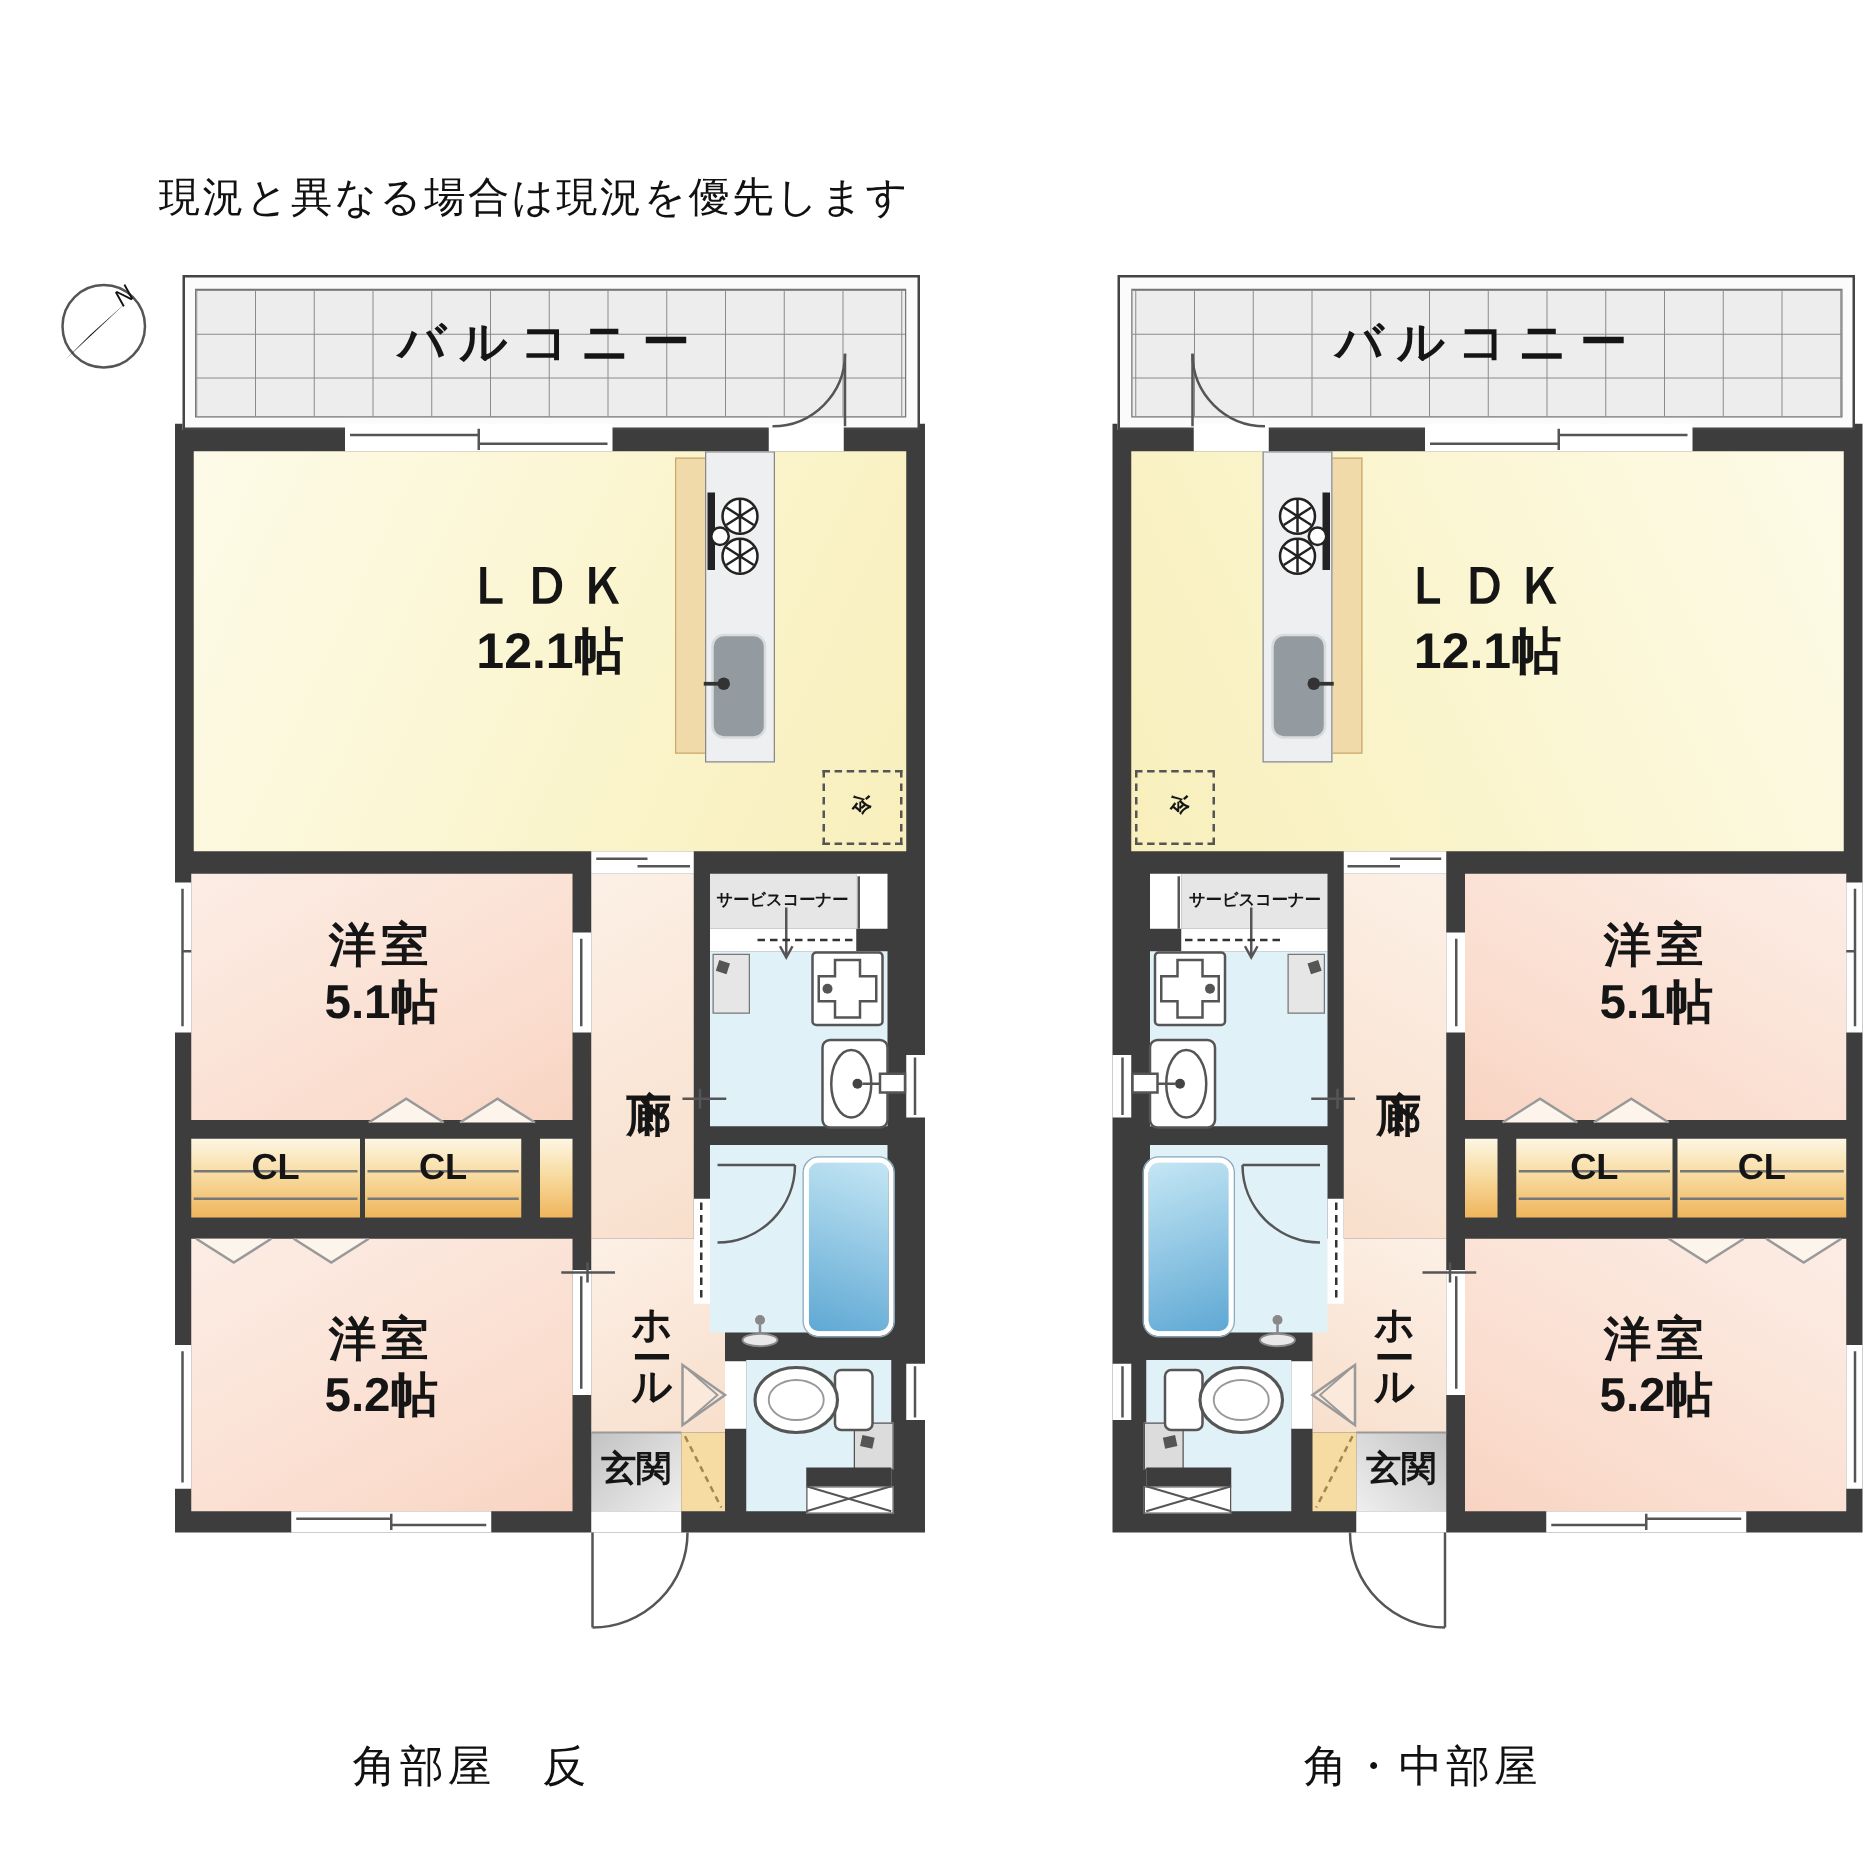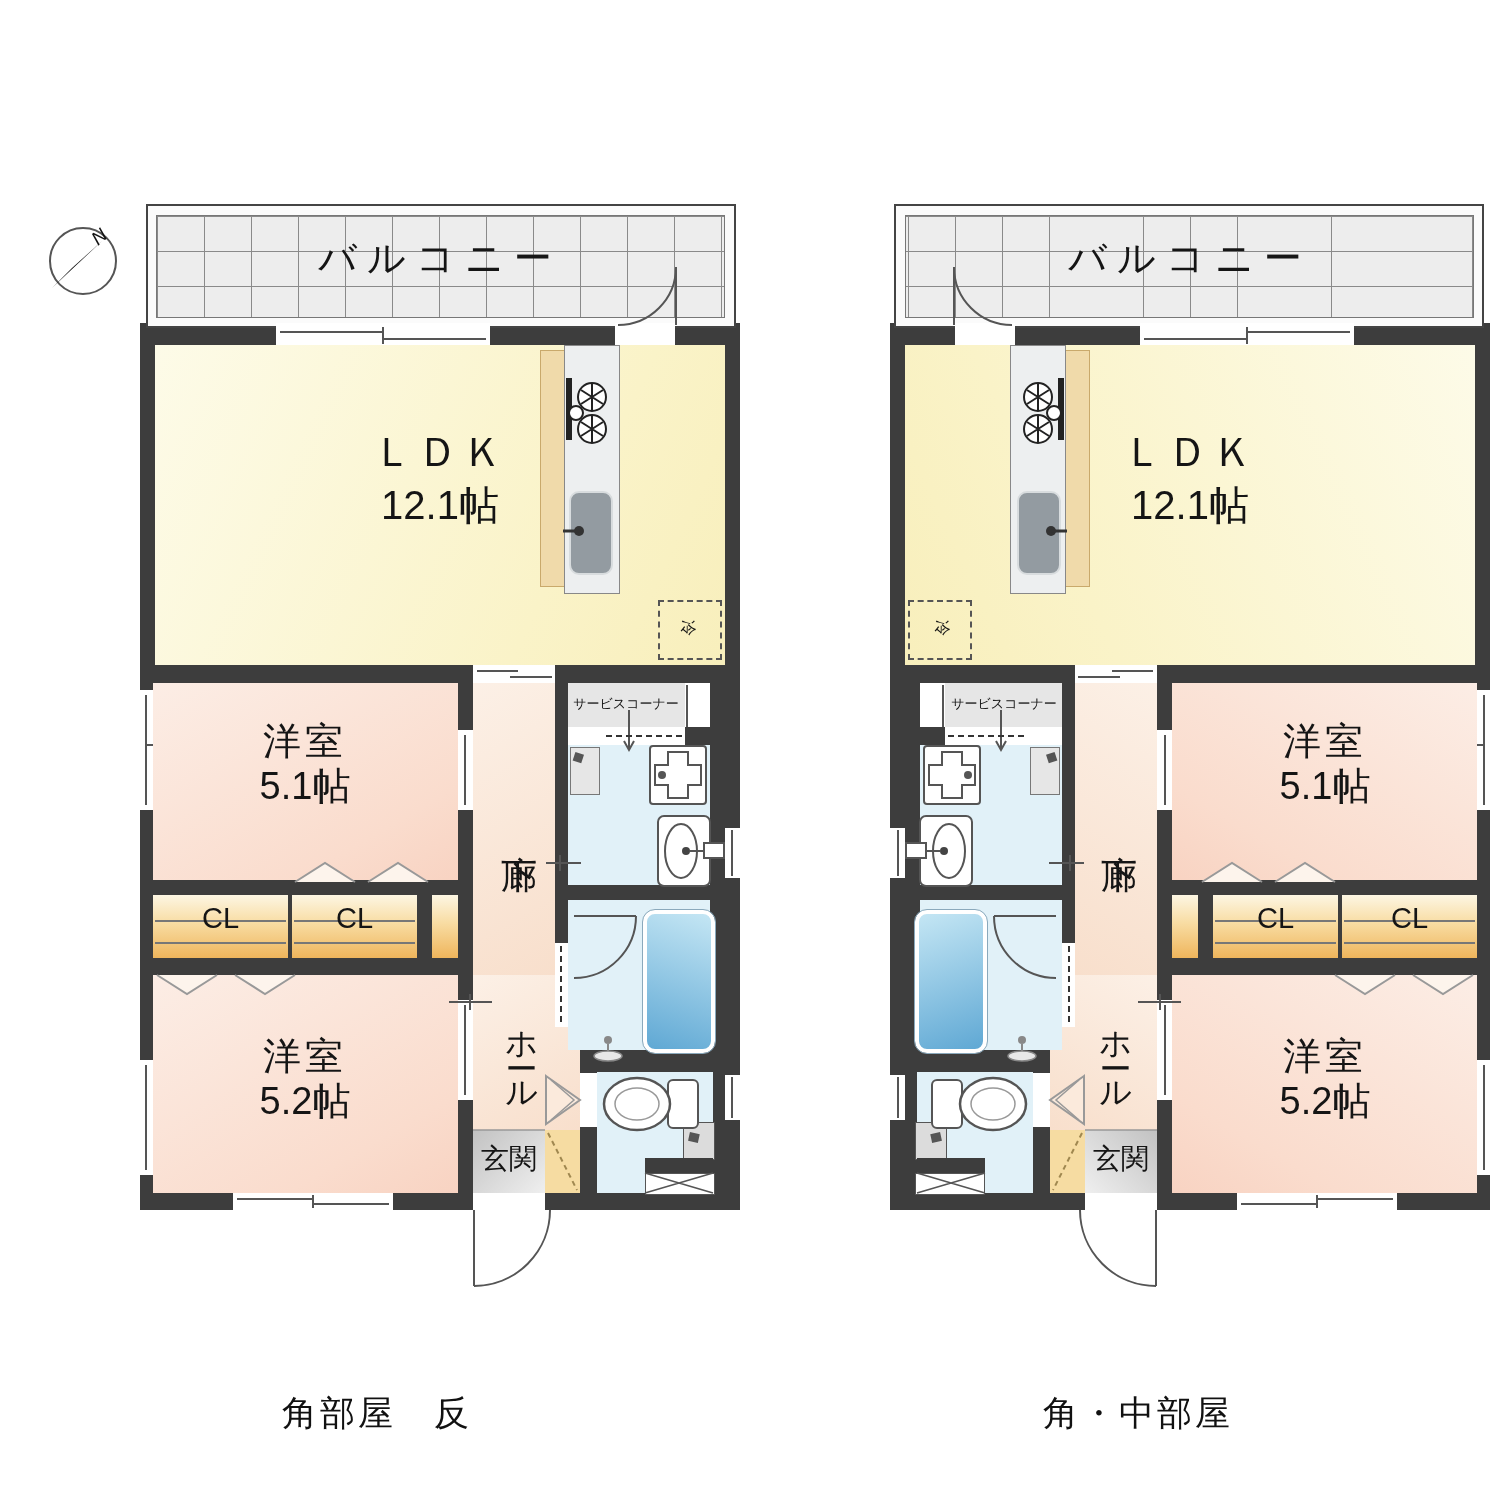--- a/index.html
+++ b/index.html
@@ -1,19 +1,19 @@
 <!DOCTYPE html>
 <html><head>
 <meta charset="utf-8">
 <style>
   html,body{margin:0;padding:0;background:#fff;}
   #stage{position:relative;width:1500px;height:1500px;background:#fff;overflow:hidden;
          font-family:"Liberation Sans",sans-serif;color:#111;}
   .a{position:absolute;}
-  .plan{position:absolute;top:200px;width:600px;height:1010px;}
+  .plan{position:absolute;top:216px;width:600px;height:1010px;font-weight:bold;}
   .mirrored{transform:scaleX(-1);}
   .lbl{position:absolute;color:#151515;text-align:center;line-height:1.08;white-space:nowrap;z-index:7;}
   .mirrored .lbl{transform:scaleX(-1);}
   .v{writing-mode:vertical-rl;letter-spacing:7px;}
   .rot{transform:rotate(90deg);}
   .mirrored .rot{transform:scaleX(-1) rotate(90deg);}
   .room{position:absolute;z-index:2;}
   .white{position:absolute;background:#fff;z-index:3;}
   .struct{position:absolute;background:#3D3D3D;z-index:1;}
   .ov{position:absolute;left:0;top:0;z-index:5;overflow:visible;pointer-events:none;}
@@ -28,20 +28,21 @@
   .halfill{background:linear-gradient(150deg,#FCF0E6 0%,#F8DFCC 100%);}
   .blufill{background:#E1F1F8;}
   .clfill{background:linear-gradient(180deg,#FDF6E3 0%,#F8DCA2 45%,#EFB55C 100%);}
   .genfill{background:linear-gradient(135deg,#C2C2C2 0%,#EFEFEF 100%);}
 </style>
 </head>
 <body>
 
 <div id="stage">
 
+  <div class="a note" style="left:127px;top:136px;">現況と異なる場合は現況を優先します</div>
 
   <svg class="a" style="left:42px;top:220px;" width="82" height="82" viewBox="0 0 82 82">
     <circle cx="41" cy="41" r="33" fill="#fff" stroke="#555" stroke-width="2"></circle>
     <polygon points="10,68 60,21 30,48" fill="#0a0a0a"></polygon>
     <text x="0" y="0" font-size="19" fill="#111" font-family="Liberation Sans, sans-serif" font-style="italic" transform="translate(56,26) rotate(-40)">N</text>
   </svg>
 
   <div class="plan" id="plan-a" style="left:140px;">
 
     <div class="struct" style="left:0;top:123px;width:600px;height:887px;"></div>

